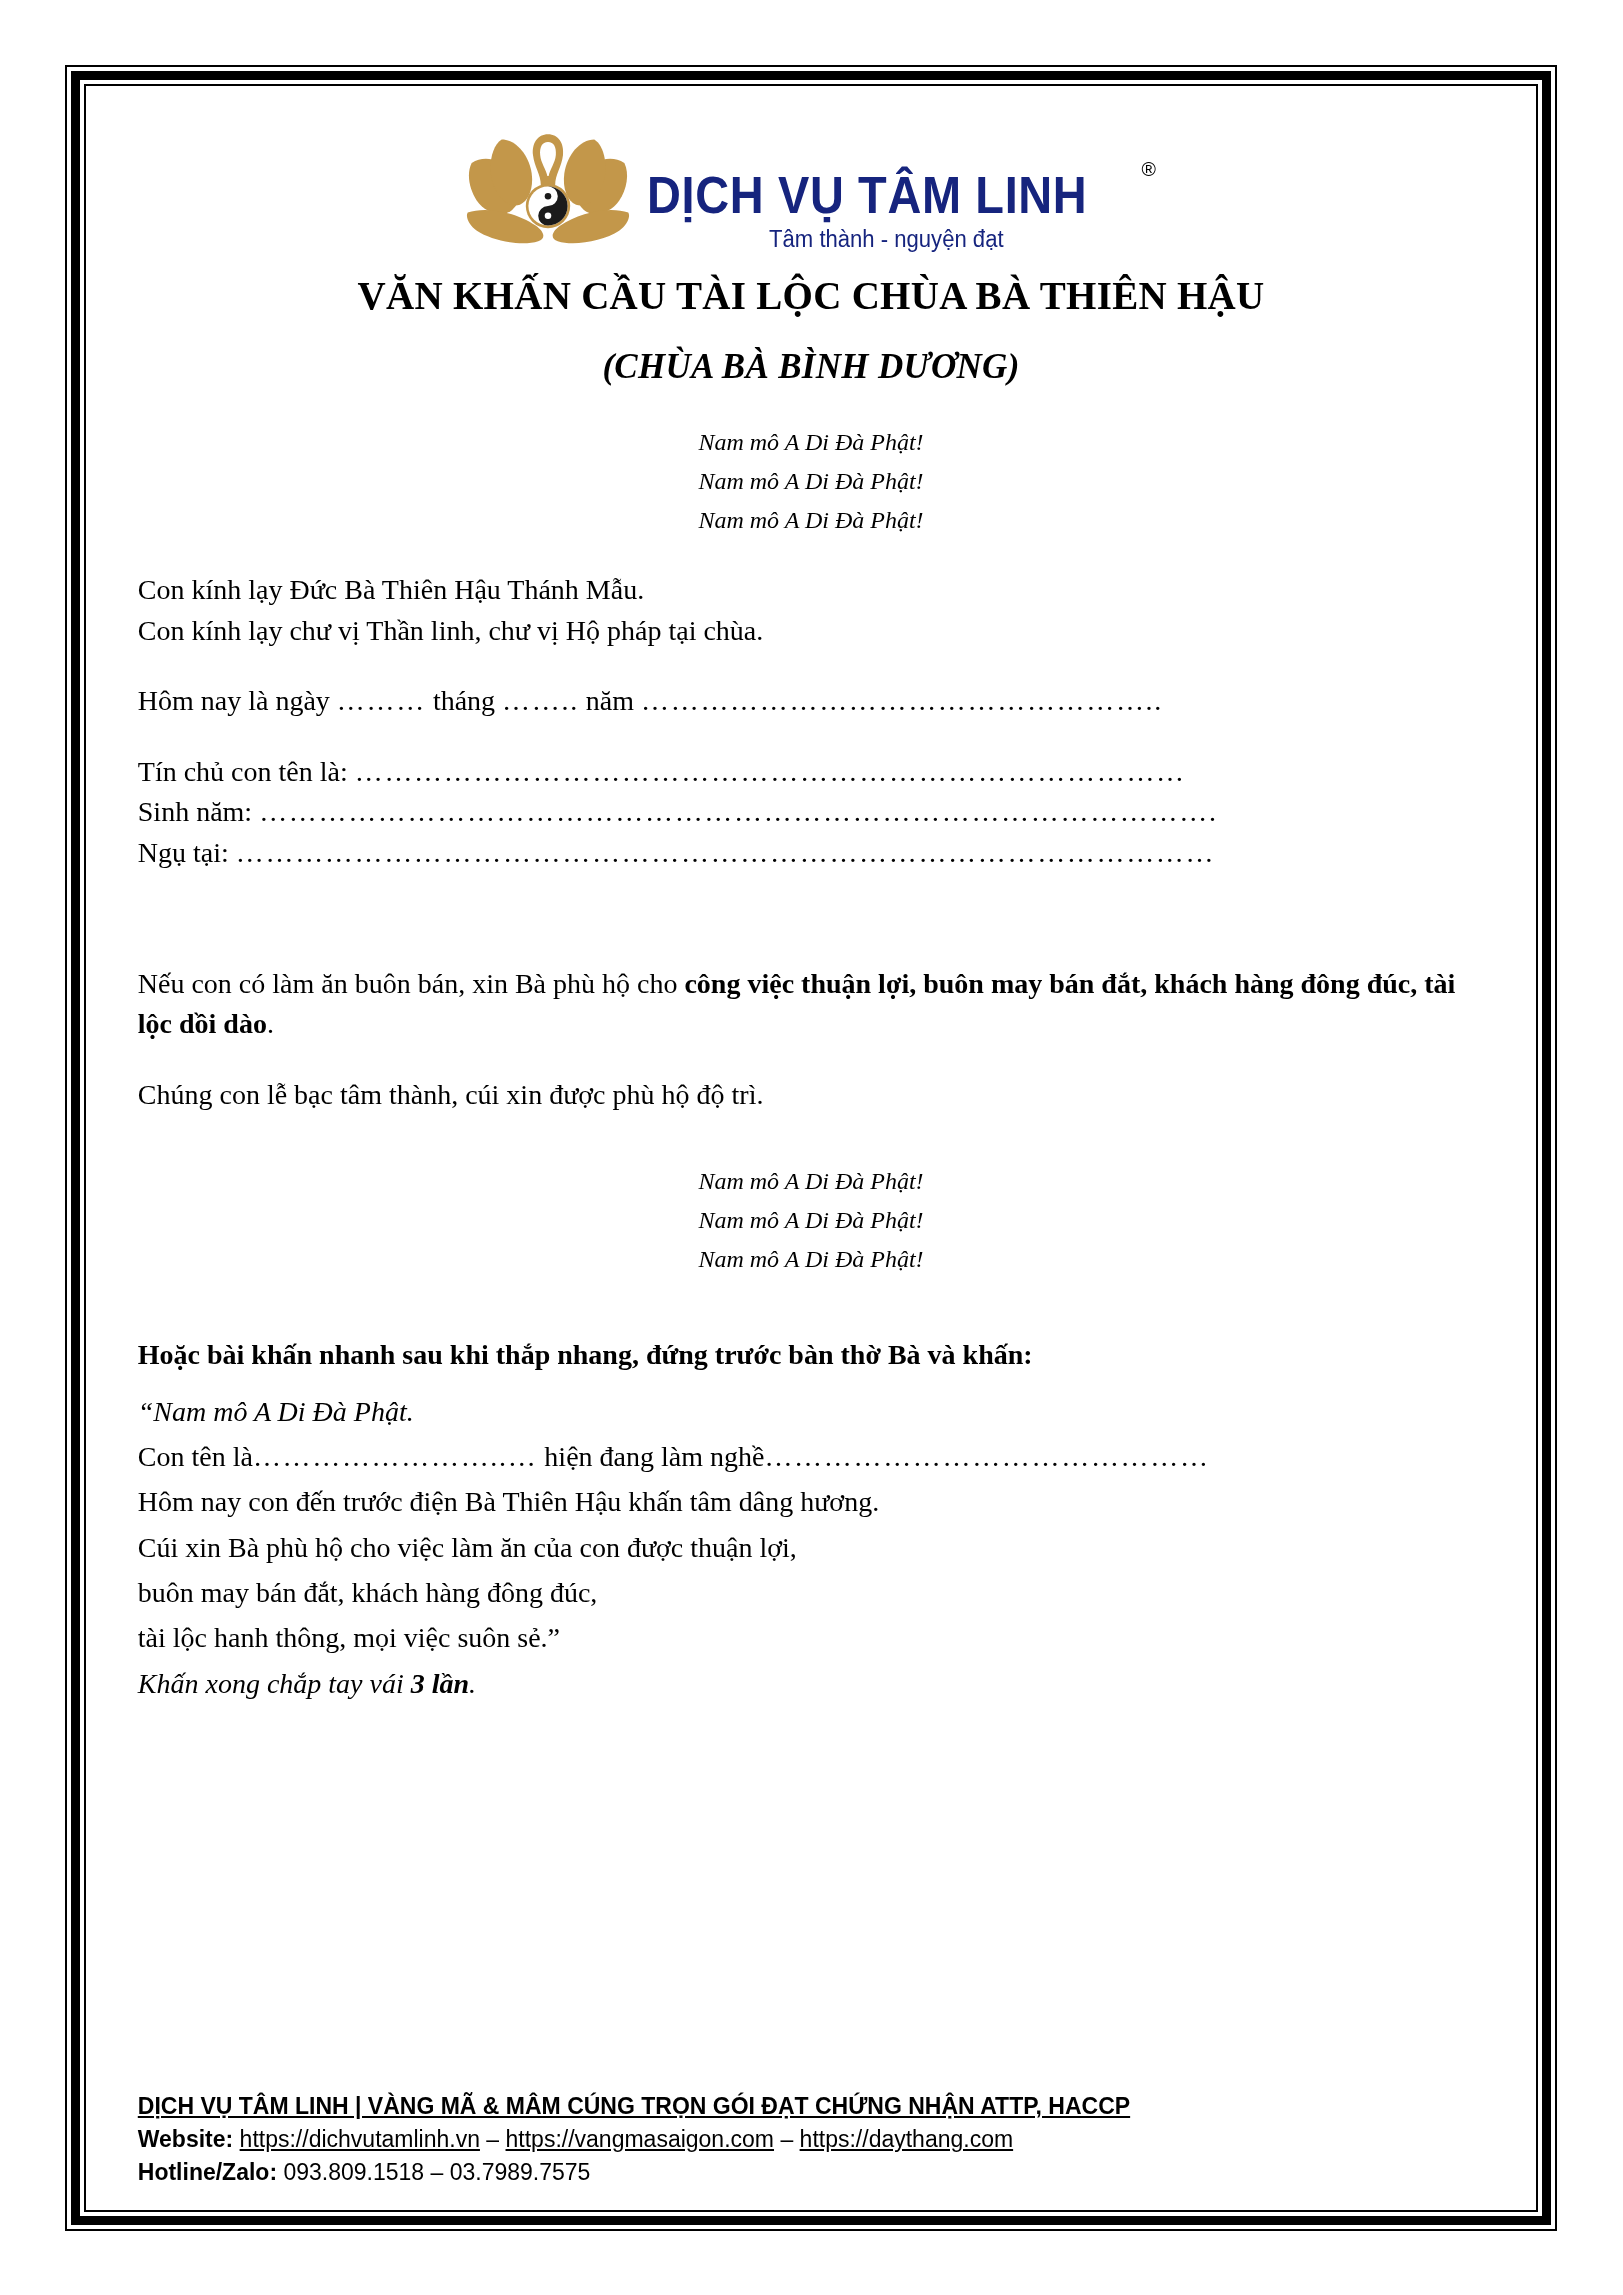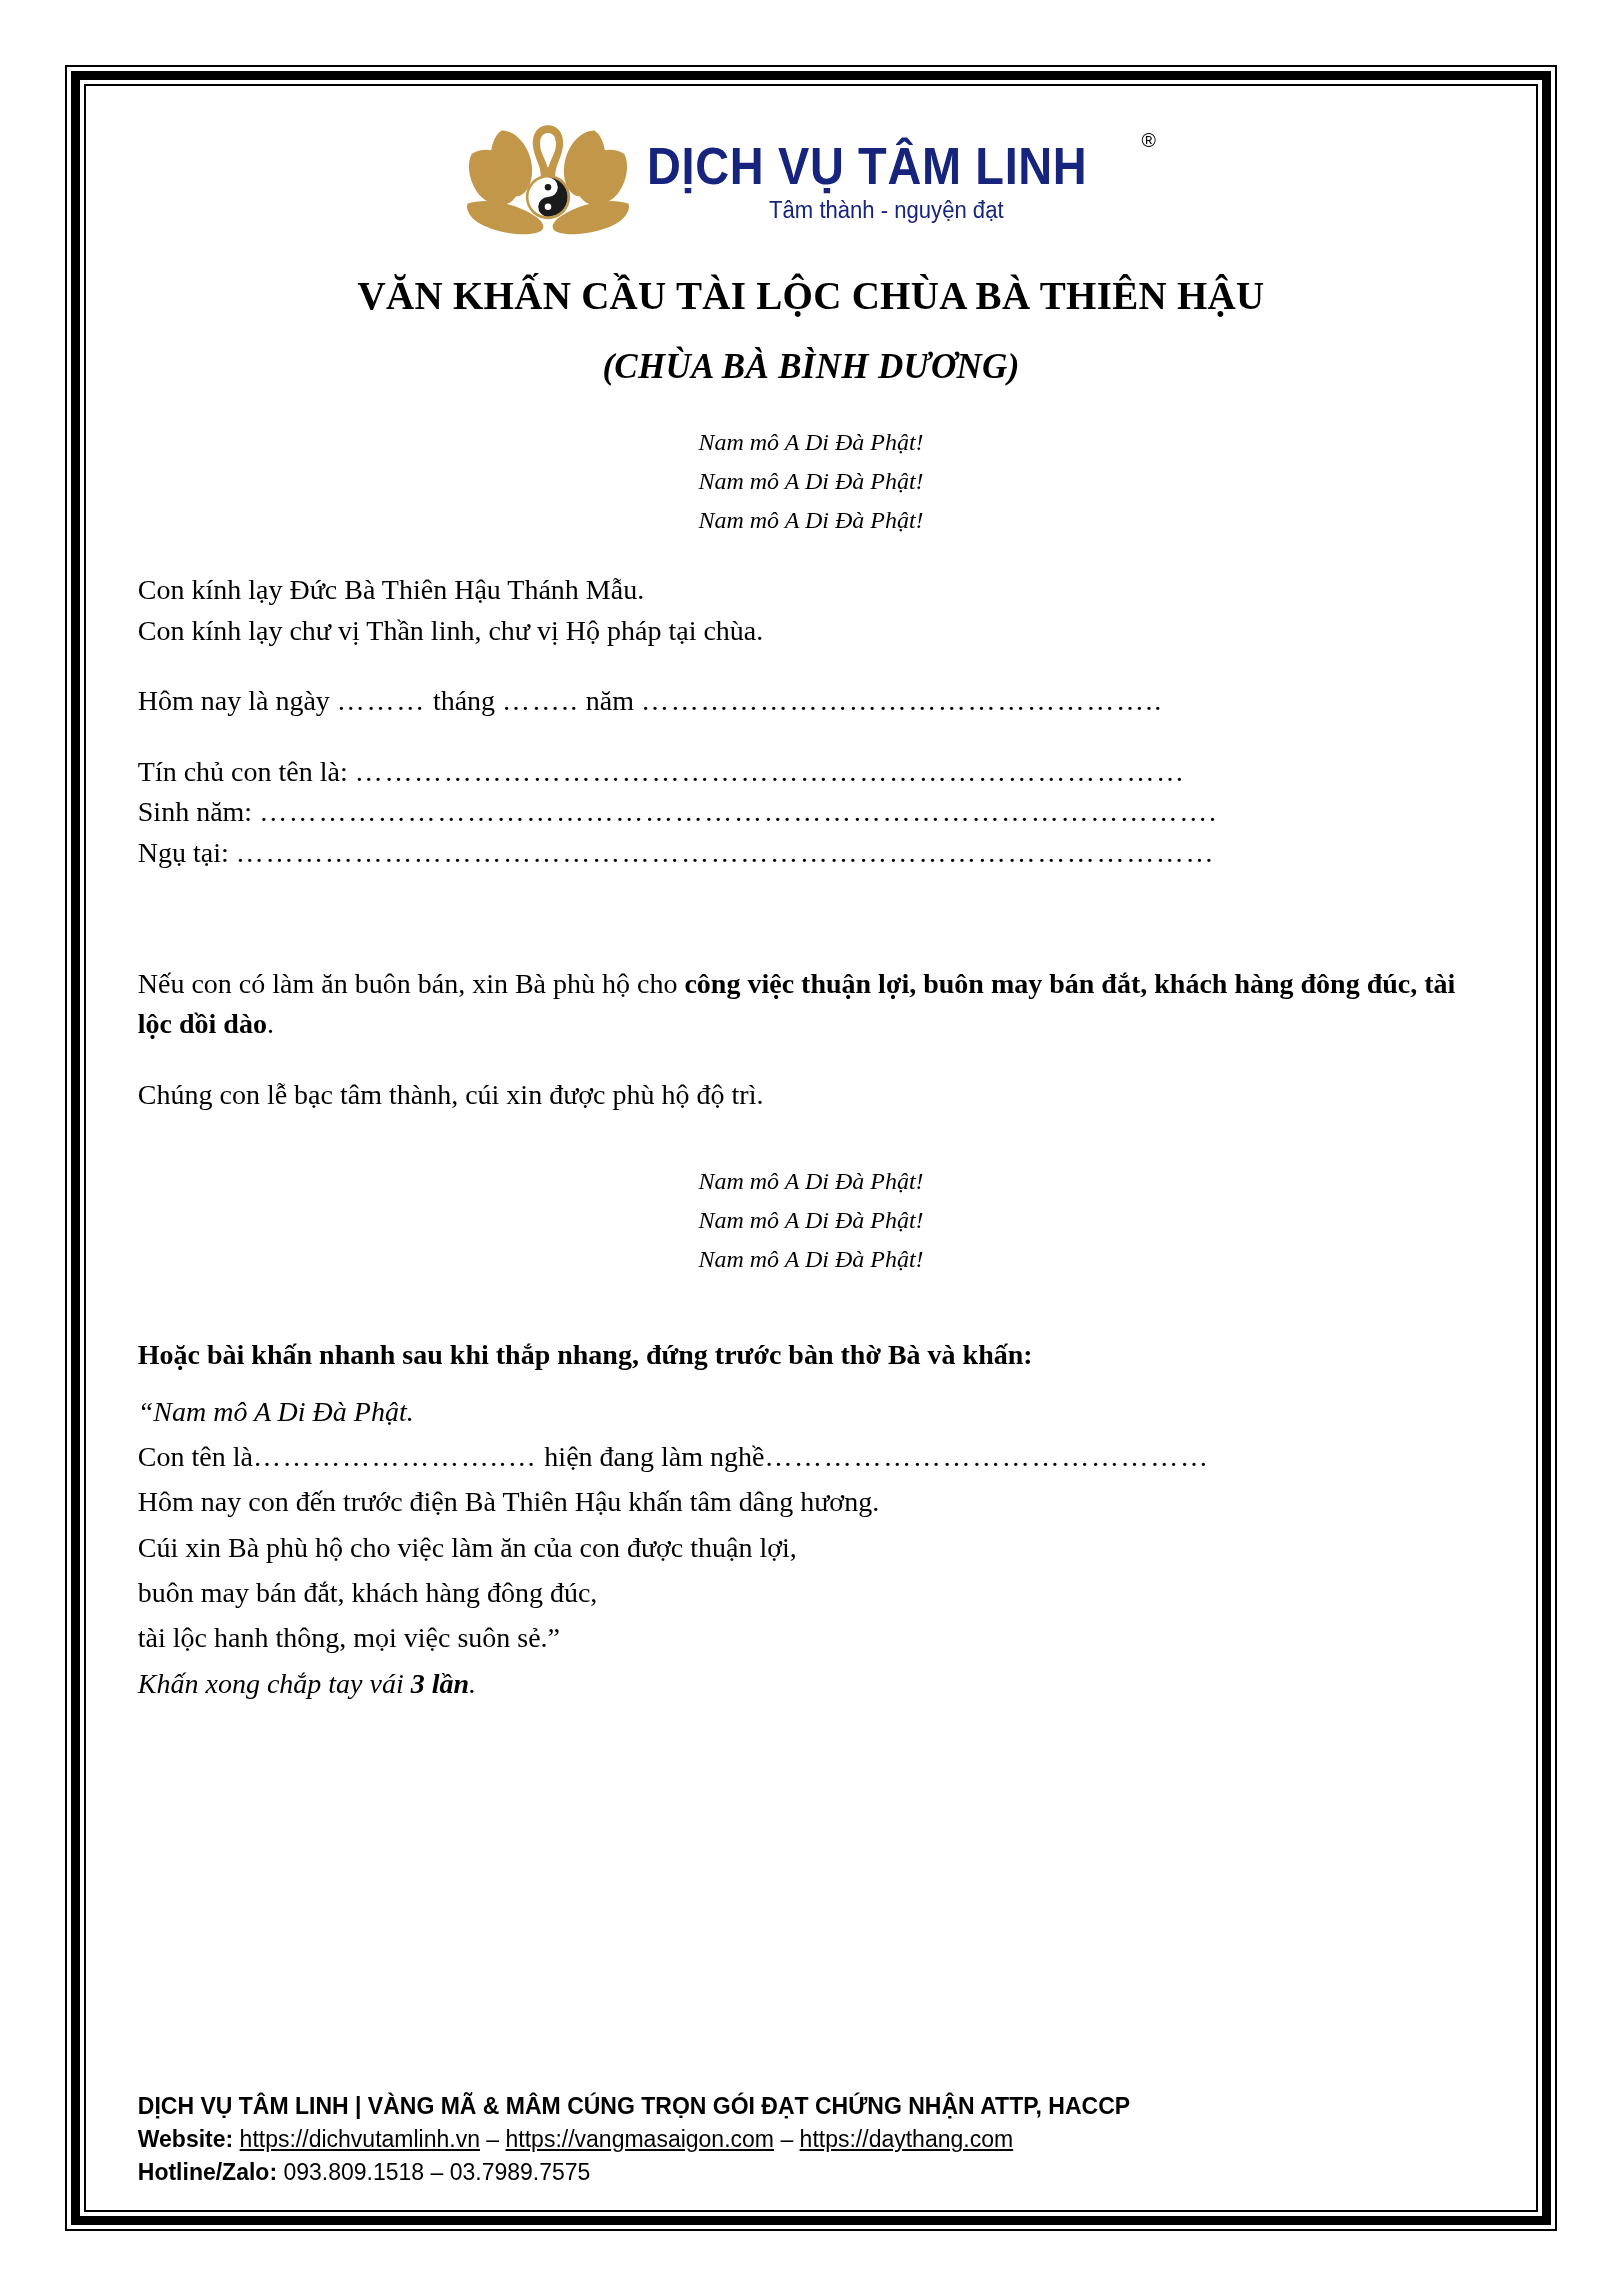--- a/index.html
+++ b/index.html
@@ -50,21 +50,21 @@
     top: 0;
     right: 0;
     bottom: 0;
     padding: 22px 52px 0 52px;
     box-sizing: border-box;
   }
 
   
   .logo-block {
     display: flex;
-    align-items: center;
+    align-items: flex-end;
     justify-content: center;
     gap: 17px;
     height: 141px;
     margin-top: 3.9px;
   }
   .logo-mark {
     width: 164px;
     height: 124px;
     flex: 0 0 auto;
     position: relative;
@@ -175,21 +175,21 @@
   
   .footer {
     position: absolute;
     left: 52px;
     right: 52px;
     bottom: 22px;
     font-family: "Liberation Sans", "DejaVu Sans", sans-serif;
     font-size: 23px;
     line-height: 1.42;
   }
-  .footer-line1 { font-weight: 700; }
+  .footer-line1 { font-weight: 700; text-decoration: underline; }
   .footer-label { font-weight: 700; }
   .footer a, .footer .link {
     color: #000000;
     text-decoration: underline;
   }
   .sep { color: #000; }
 </style>
 </head>
 <body>
 

